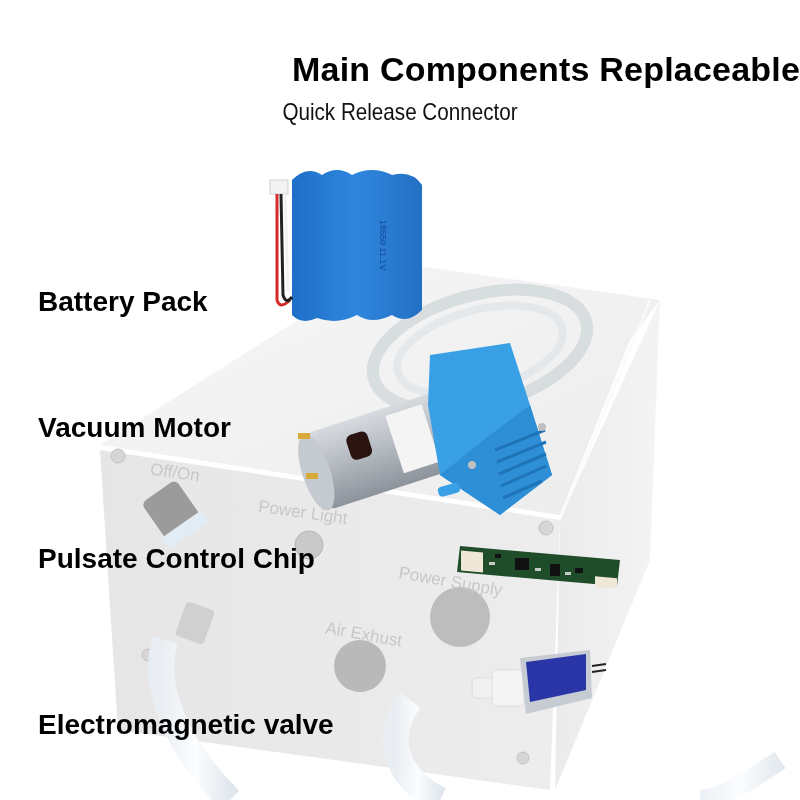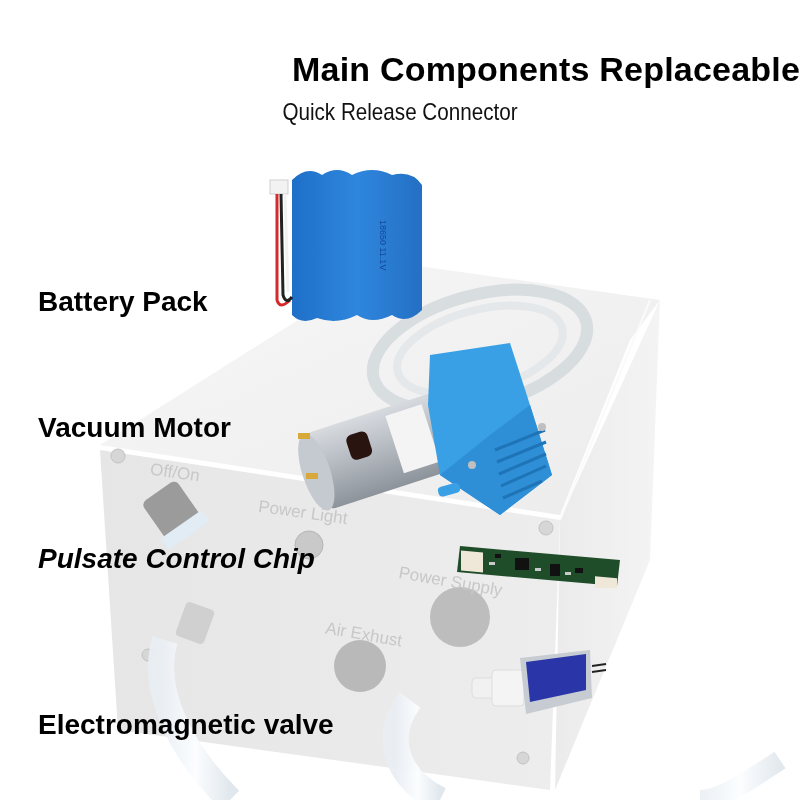--- a/index.html
+++ b/index.html
@@ -20,21 +20,21 @@
       text-align: center; font-size: 24px; color: #111;
       transform: scaleX(0.86); transform-origin: center;
     }
 
     .label {
       position: absolute; left: 38px; font-weight: bold; font-size: 28px; color: #000;
       z-index: 10; white-space: nowrap;
     }
     .l-battery { top: 286px; }
     .l-motor   { top: 412px; }
-    .l-chip    { top: 543px; font-style: italic; }
+    .l-chip    { top: 543px; }
     .l-valve   { top: 709px; }
 
     
     .panel-text { position: absolute; color: #c8c8c8; font-size: 17px; z-index: 3; white-space: nowrap; }
   </style>
 </head>
 <body>
 
 <div class="canvas">
 

